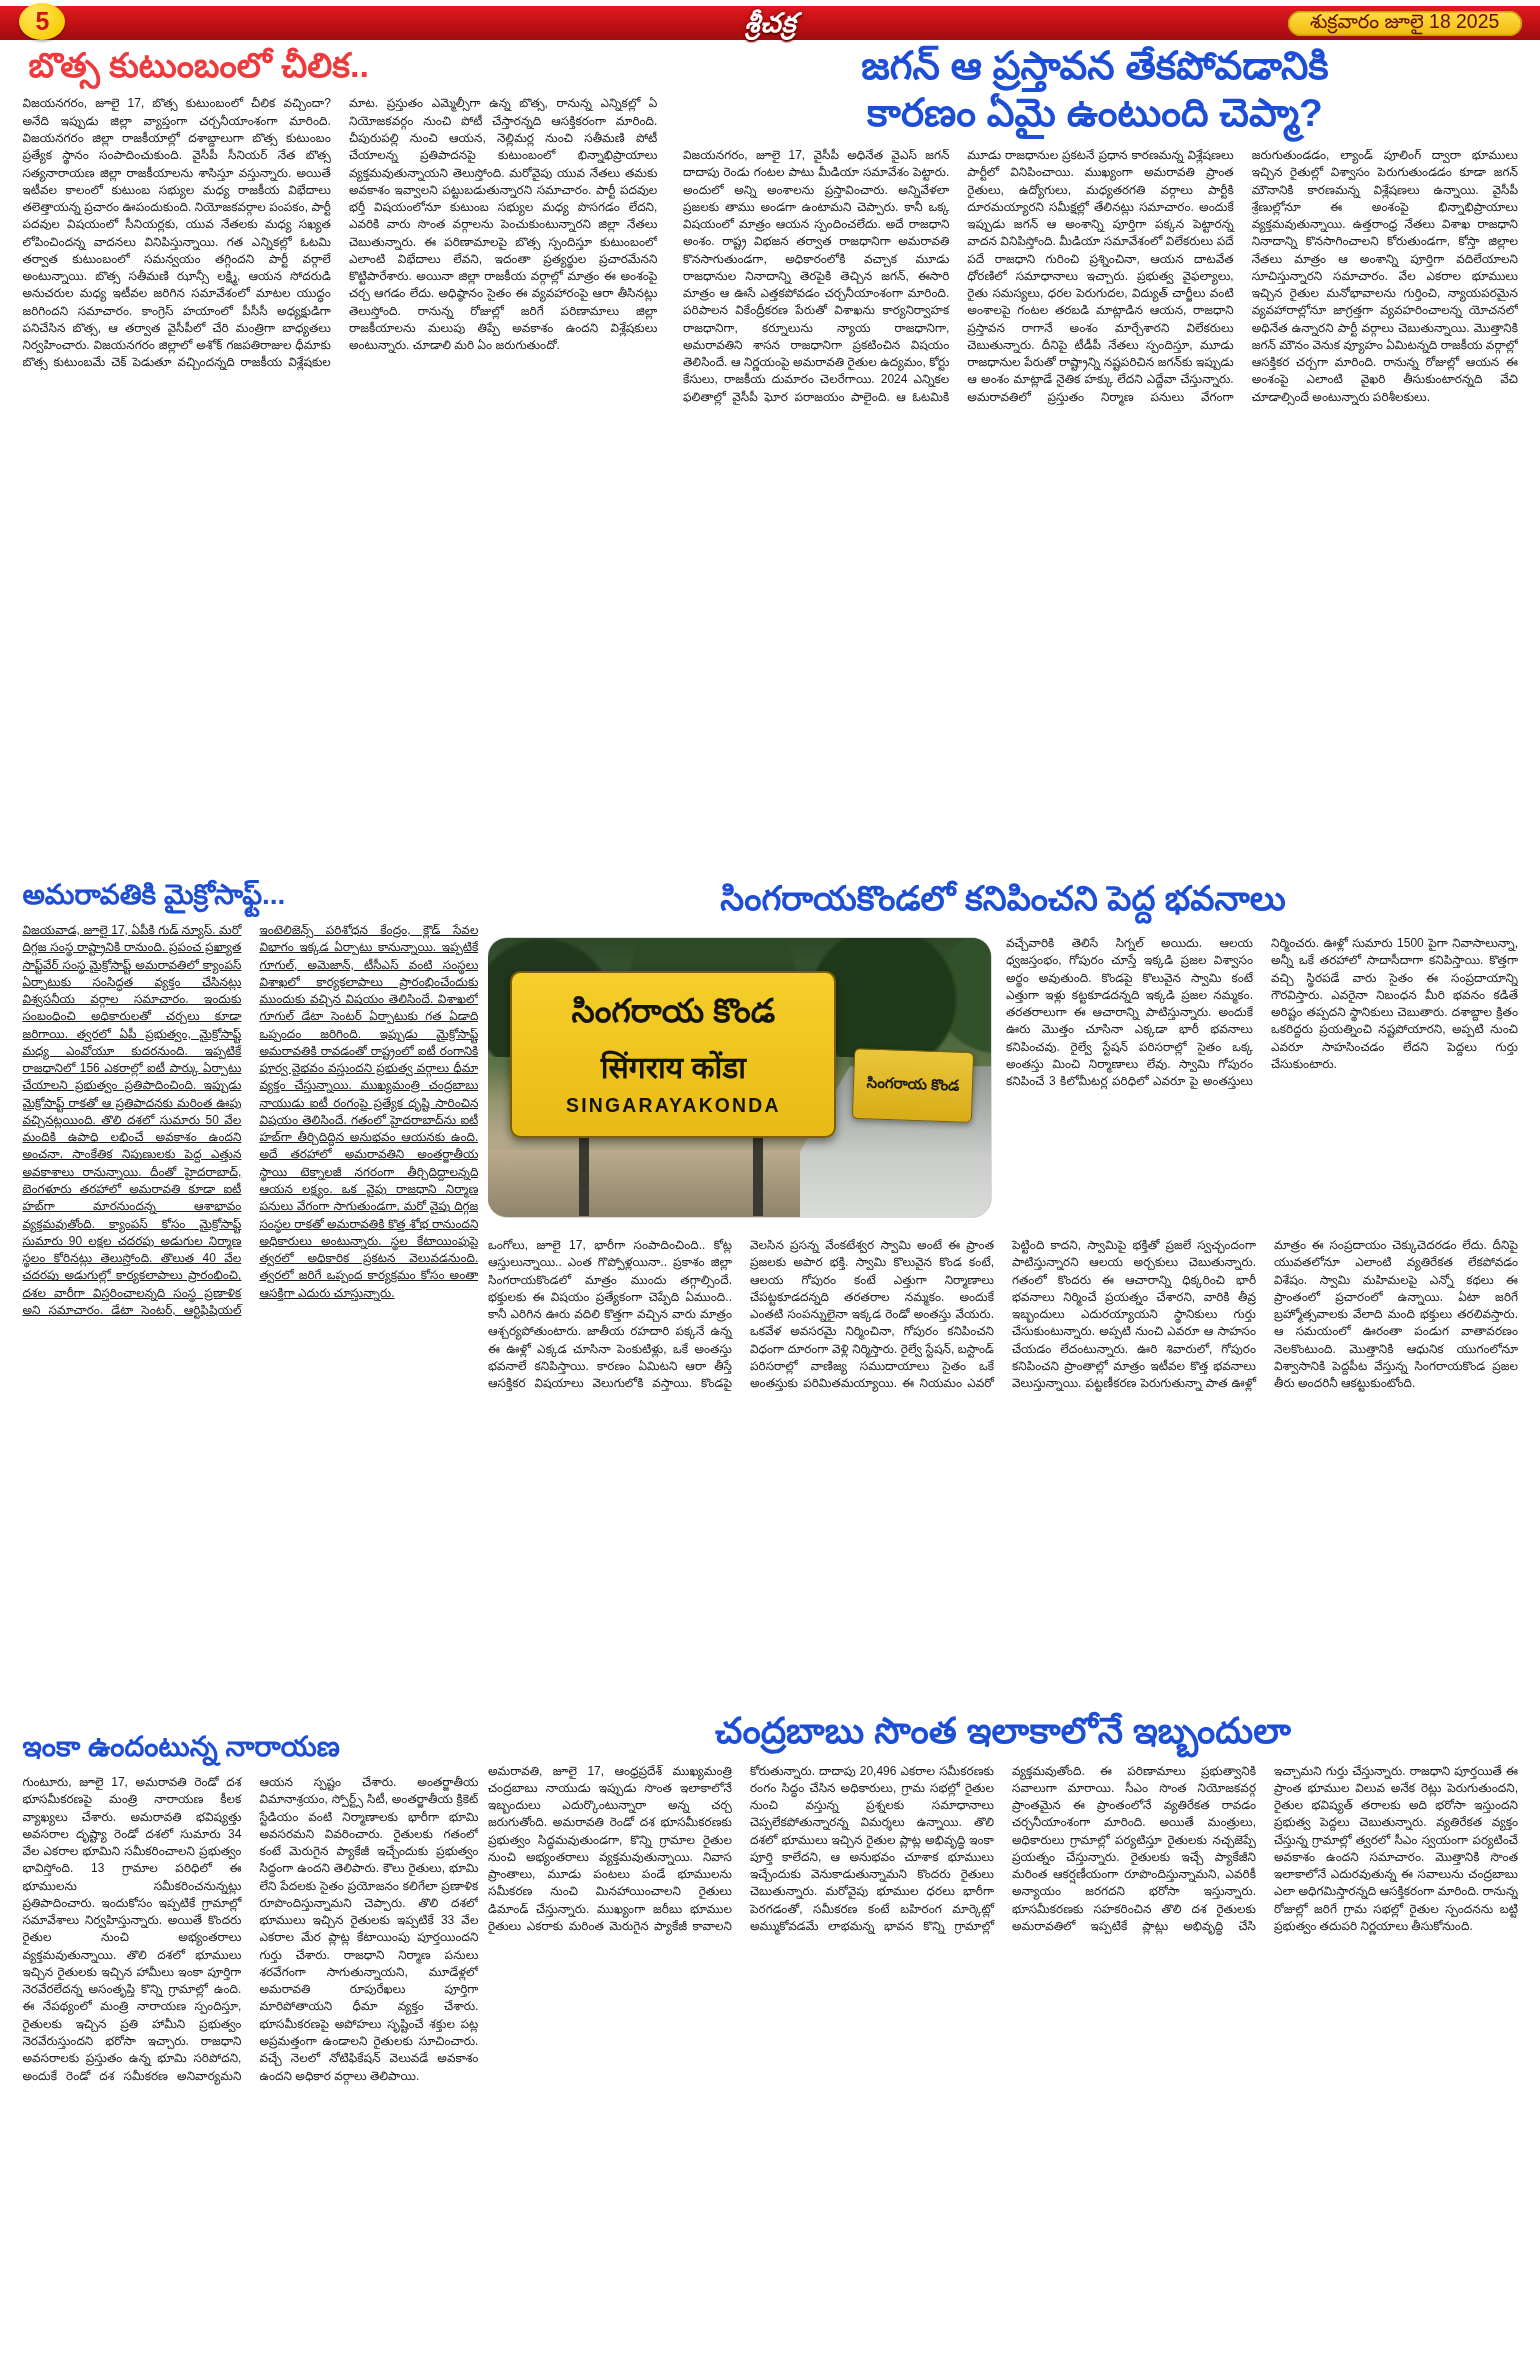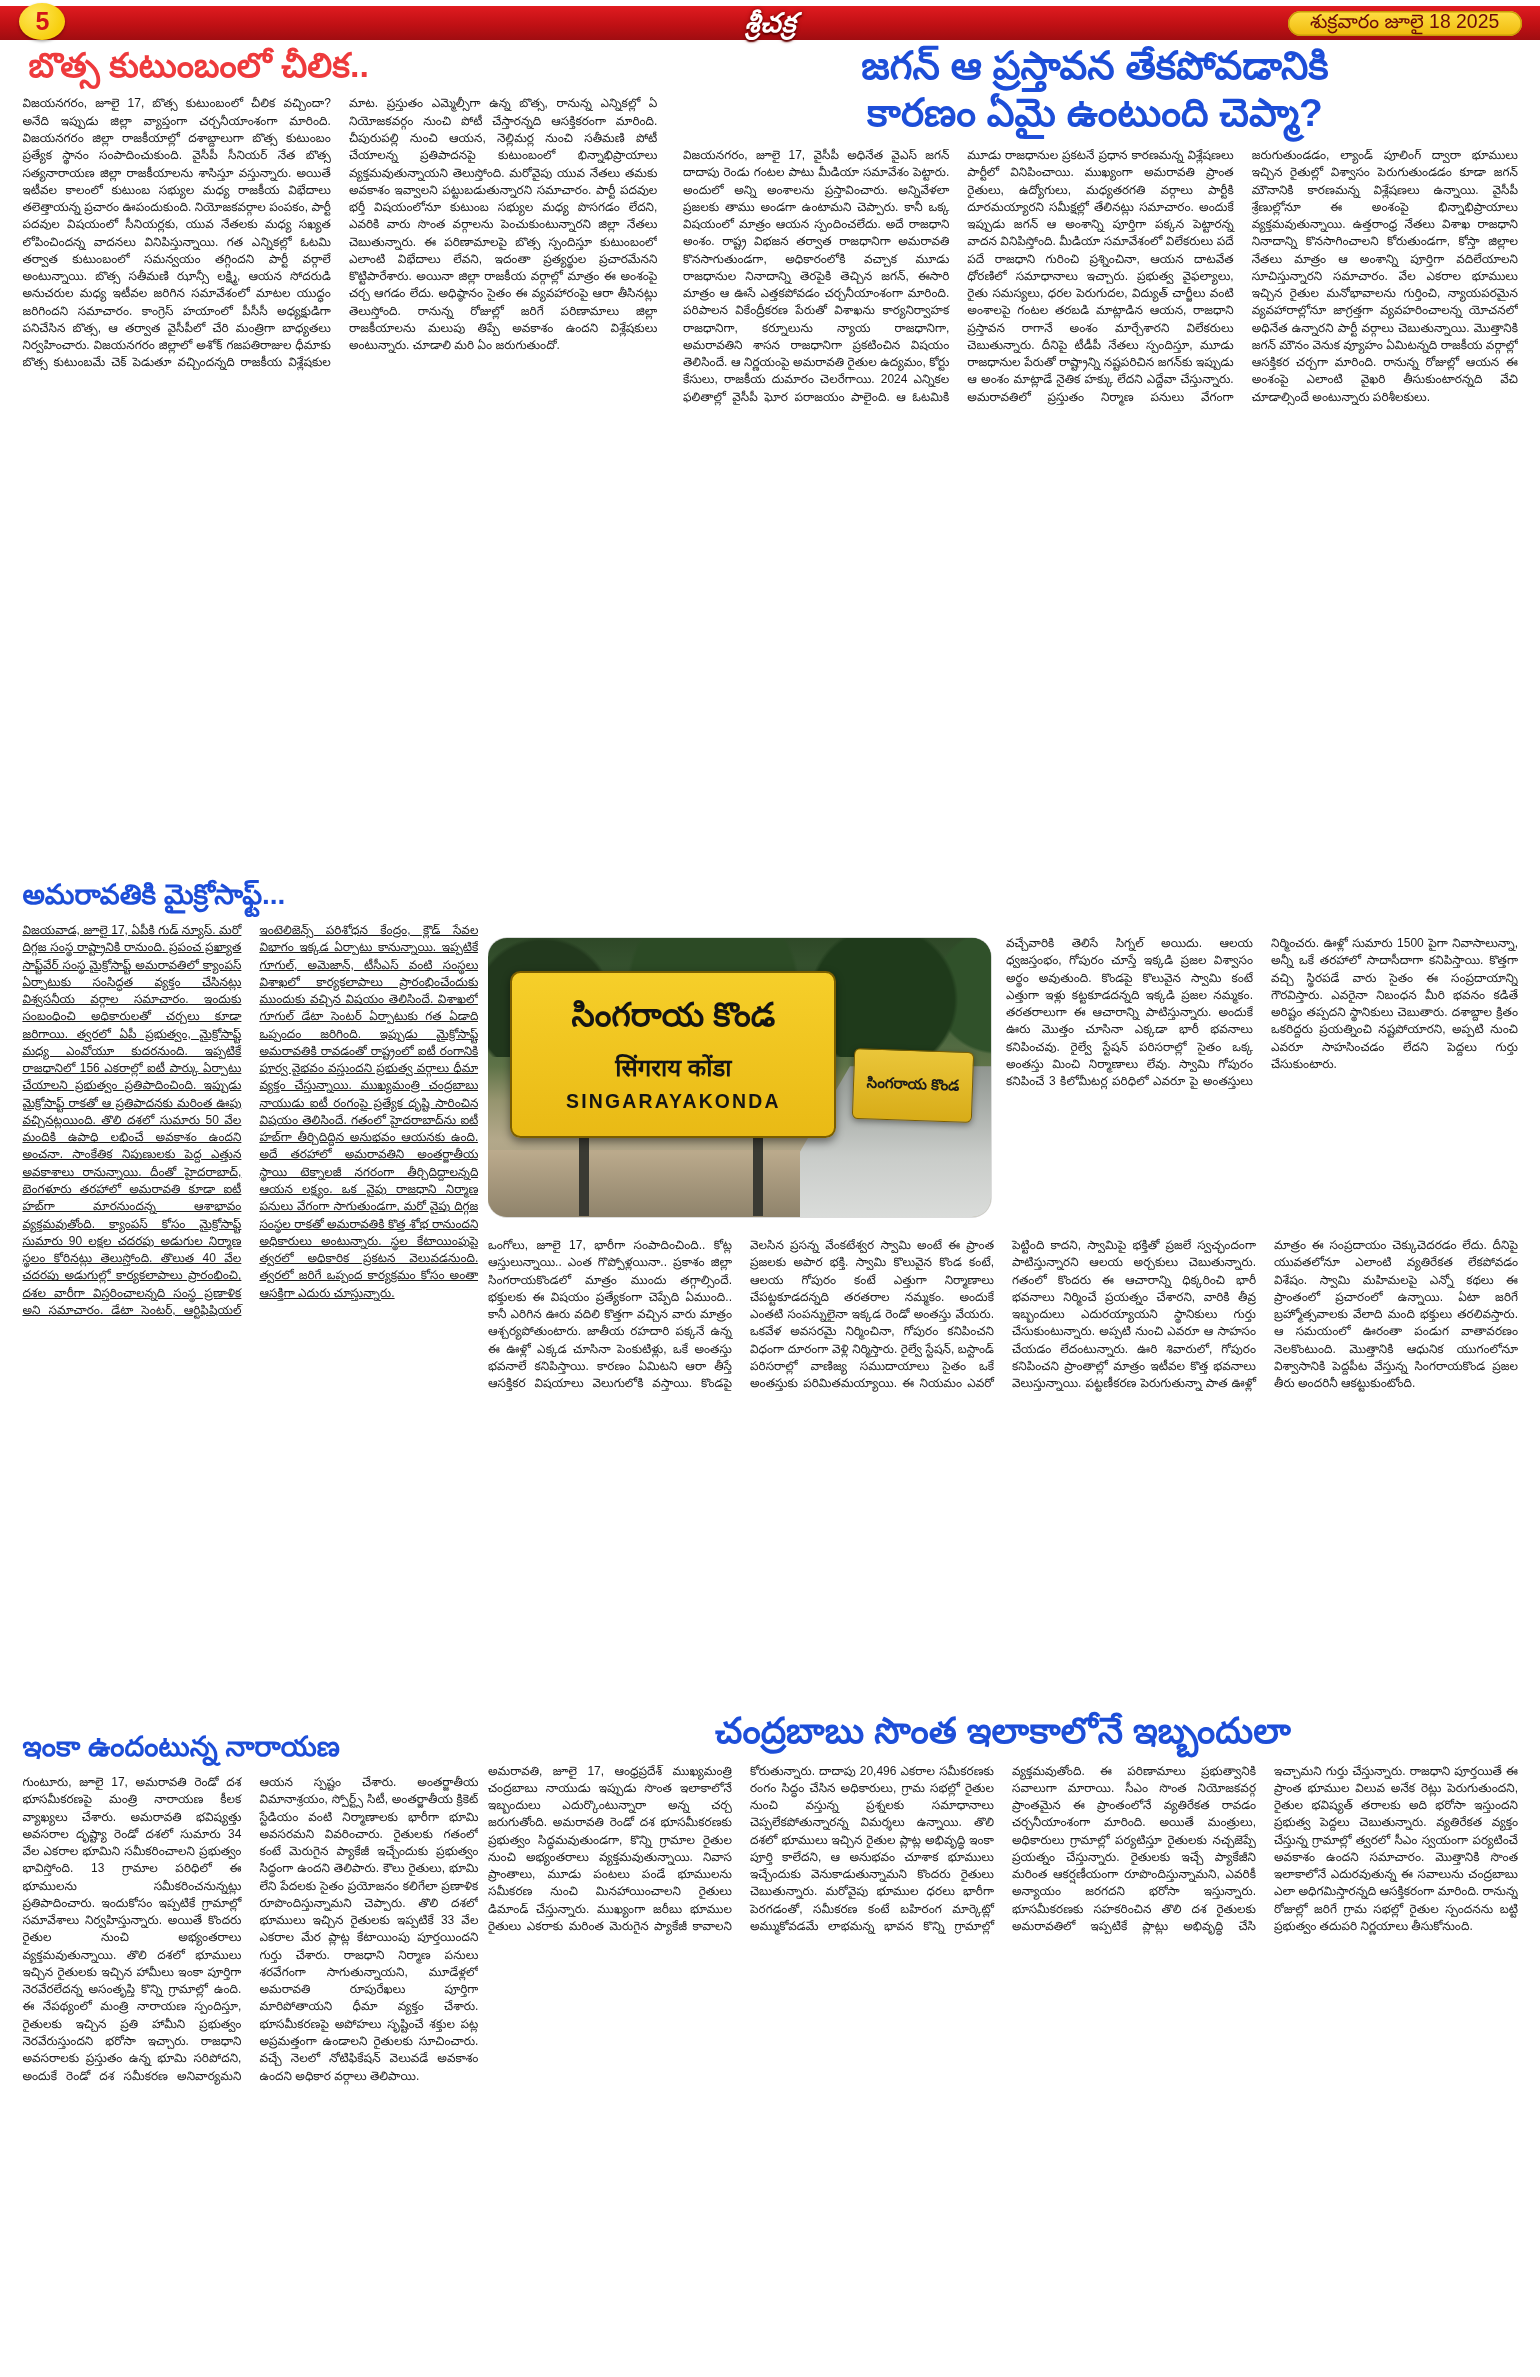--- a/index.html
+++ b/index.html
@@ -91,21 +91,21 @@
     background:linear-gradient(180deg,#bcab8d,#8f836b);
   }
   .board{
     position:absolute;left:22.4px;top:33px;width:322px;height:163px;
     background:linear-gradient(180deg,#f6cf2a,#e9ba15);
     border:2.2px solid #7a5d00;border-radius:10.4px;
     display:flex;flex-direction:column;align-items:center;justify-content:center;gap:7.5px;
     box-shadow:0 3.7px 9px rgba(0,0,0,.45);
   }
   .board .t1{font-size:33px;font-weight:bold;color:#141414;white-space:nowrap;}
-  .board .t2{font-size:24px;font-weight:bold;color:#141414;white-space:nowrap;}
+  .board .t2{font-size:30px;font-weight:bold;color:#141414;white-space:nowrap;}
   .board .t3{font-size:19.4px;font-weight:bold;letter-spacing:2.2px;color:#141414;white-space:nowrap;}
   .post{position:absolute;top:192px;width:10.4px;height:86px;background:#3a3a33;}
   .post.p1{left:91px;} .post.p2{left:265px;}
   .board-small{
     position:absolute;right:18px;top:112px;width:118px;height:69px;
     background:linear-gradient(180deg,#eac63a,#d8ac18);
     border:1.5px solid #7a5d00;border-radius:6px;transform:rotate(2deg);
     display:flex;align-items:center;justify-content:center;
     font-size:15px;font-weight:bold;color:#1a1a1a;box-shadow:0 2.2px 6px rgba(0,0,0,.4);
   }
@@ -131,20 +131,21 @@
   </h1>
   <div class="body-text cols-3">విజయనగరం, జూలై 17, వైసీపీ అధినేత వైఎస్ జగన్ దాదాపు రెండు గంటల పాటు మీడియా సమావేశం పెట్టారు. అందులో అన్ని అంశాలను ప్రస్తావించారు. అన్నివేళలా ప్రజలకు తాము అండగా ఉంటామని చెప్పారు. కానీ ఒక్క విషయంలో మాత్రం ఆయన స్పందించలేదు. అదే రాజధాని అంశం. రాష్ట్ర విభజన తర్వాత రాజధానిగా అమరావతి కొనసాగుతుండగా, అధికారంలోకి వచ్చాక మూడు రాజధానుల నినాదాన్ని తెరపైకి తెచ్చిన జగన్, ఈసారి మాత్రం ఆ ఊసే ఎత్తకపోవడం చర్చనీయాంశంగా మారింది. పరిపాలన వికేంద్రీకరణ పేరుతో విశాఖను కార్యనిర్వాహక రాజధానిగా, కర్నూలును న్యాయ రాజధానిగా, అమరావతిని శాసన రాజధానిగా ప్రకటించిన విషయం తెలిసిందే. ఆ నిర్ణయంపై అమరావతి రైతుల ఉద్యమం, కోర్టు కేసులు, రాజకీయ దుమారం చెలరేగాయి. 2024 ఎన్నికల ఫలితాల్లో వైసీపీ ఘోర పరాజయం పాలైంది. ఆ ఓటమికి మూడు రాజధానుల ప్రకటనే ప్రధాన కారణమన్న విశ్లేషణలు పార్టీలో వినిపించాయి. ముఖ్యంగా అమరావతి ప్రాంత రైతులు, ఉద్యోగులు, మధ్యతరగతి వర్గాలు పార్టీకి దూరమయ్యారని సమీక్షల్లో తేలినట్లు సమాచారం. అందుకే ఇప్పుడు జగన్ ఆ అంశాన్ని పూర్తిగా పక్కన పెట్టారన్న వాదన వినిపిస్తోంది. మీడియా సమావేశంలో విలేకరులు పదే పదే రాజధాని గురించి ప్రశ్నించినా, ఆయన దాటవేత ధోరణిలో సమాధానాలు ఇచ్చారు. ప్రభుత్వ వైఫల్యాలు, రైతు సమస్యలు, ధరల పెరుగుదల, విద్యుత్ చార్జీలు వంటి అంశాలపై గంటల తరబడి మాట్లాడిన ఆయన, రాజధాని ప్రస్తావన రాగానే అంశం మార్చేశారని విలేకరులు చెబుతున్నారు. దీనిపై టీడీపీ నేతలు స్పందిస్తూ, మూడు రాజధానుల పేరుతో రాష్ట్రాన్ని నష్టపరిచిన జగన్‌కు ఇప్పుడు ఆ అంశం మాట్లాడే నైతిక హక్కు లేదని ఎద్దేవా చేస్తున్నారు. అమరావతిలో ప్రస్తుతం నిర్మాణ పనులు వేగంగా జరుగుతుండడం, ల్యాండ్ పూలింగ్ ద్వారా భూములు ఇచ్చిన రైతుల్లో విశ్వాసం పెరుగుతుండడం కూడా జగన్ మౌనానికి కారణమన్న విశ్లేషణలు ఉన్నాయి. వైసీపీ శ్రేణుల్లోనూ ఈ అంశంపై భిన్నాభిప్రాయాలు వ్యక్తమవుతున్నాయి. ఉత్తరాంధ్ర నేతలు విశాఖ రాజధాని నినాదాన్ని కొనసాగించాలని కోరుతుండగా, కోస్తా జిల్లాల నేతలు మాత్రం ఆ అంశాన్ని పూర్తిగా వదిలేయాలని సూచిస్తున్నారని సమాచారం. వేల ఎకరాల భూములు ఇచ్చిన రైతుల మనోభావాలను గుర్తించి, న్యాయపరమైన వ్యవహారాల్లోనూ జాగ్రత్తగా వ్యవహరించాలన్న యోచనలో అధినేత ఉన్నారని పార్టీ వర్గాలు చెబుతున్నాయి. మొత్తానికి జగన్ మౌనం వెనుక వ్యూహం ఏమిటన్నది రాజకీయ వర్గాల్లో ఆసక్తికర చర్చగా మారింది. రానున్న రోజుల్లో ఆయన ఈ అంశంపై ఎలాంటి వైఖరి తీసుకుంటారన్నది వేచి చూడాల్సిందే అంటున్నారు పరిశీలకులు.</div>
 </div>
 
 <div class="article" id="a-microsoft">
   <h1 class="hl-blue">అమరావతికి మైక్రోసాఫ్ట్...</h1>
   <div class="body-text cols-2">విజయవాడ, జూలై 17, ఏపీకి గుడ్ న్యూస్. మరో దిగ్గజ సంస్థ రాష్ట్రానికి రానుంది. ప్రపంచ ప్రఖ్యాత సాఫ్ట్‌వేర్ సంస్థ మైక్రోసాఫ్ట్ అమరావతిలో క్యాంపస్ ఏర్పాటుకు సంసిద్ధత వ్యక్తం చేసినట్లు విశ్వసనీయ వర్గాల సమాచారం. ఇందుకు సంబంధించి అధికారులతో చర్చలు కూడా జరిగాయి. త్వరలో ఏపీ ప్రభుత్వం, మైక్రోసాఫ్ట్ మధ్య ఎంవోయూ కుదరనుంది. ఇప్పటికే రాజధానిలో 156 ఎకరాల్లో ఐటీ పార్కు ఏర్పాటు చేయాలని ప్రభుత్వం ప్రతిపాదించింది. ఇప్పుడు మైక్రోసాఫ్ట్ రాకతో ఆ ప్రతిపాదనకు మరింత ఊపు వచ్చినట్లయింది. తొలి దశలో సుమారు 50 వేల మందికి ఉపాధి లభించే అవకాశం ఉందని అంచనా. సాంకేతిక నిపుణులకు పెద్ద ఎత్తున అవకాశాలు రానున్నాయి. దీంతో హైదరాబాద్, బెంగళూరు తరహాలో అమరావతి కూడా ఐటీ హబ్‌గా మారనుందన్న ఆశాభావం వ్యక్తమవుతోంది. క్యాంపస్ కోసం మైక్రోసాఫ్ట్ సుమారు 90 లక్షల చదరపు అడుగుల నిర్మాణ స్థలం కోరినట్లు తెలుస్తోంది. తొలుత 40 వేల చదరపు అడుగుల్లో కార్యకలాపాలు ప్రారంభించి, దశల వారీగా విస్తరించాలన్నది సంస్థ ప్రణాళిక అని సమాచారం. డేటా సెంటర్, ఆర్టిఫిషియల్ ఇంటెలిజెన్స్ పరిశోధన కేంద్రం, క్లౌడ్ సేవల విభాగం ఇక్కడ ఏర్పాటు కానున్నాయి. ఇప్పటికే గూగుల్, అమెజాన్, టీసీఎస్ వంటి సంస్థలు విశాఖలో కార్యకలాపాలు ప్రారంభించేందుకు ముందుకు వచ్చిన విషయం తెలిసిందే. విశాఖలో గూగుల్ డేటా సెంటర్ ఏర్పాటుకు గత ఏడాది ఒప్పందం జరిగింది. ఇప్పుడు మైక్రోసాఫ్ట్ అమరావతికి రావడంతో రాష్ట్రంలో ఐటీ రంగానికి పూర్వ వైభవం వస్తుందని ప్రభుత్వ వర్గాలు ధీమా వ్యక్తం చేస్తున్నాయి. ముఖ్యమంత్రి చంద్రబాబు నాయుడు ఐటీ రంగంపై ప్రత్యేక దృష్టి సారించిన విషయం తెలిసిందే. గతంలో హైదరాబాద్‌ను ఐటీ హబ్‌గా తీర్చిదిద్దిన అనుభవం ఆయనకు ఉంది. అదే తరహాలో అమరావతిని అంతర్జాతీయ స్థాయి టెక్నాలజీ నగరంగా తీర్చిదిద్దాలన్నది ఆయన లక్ష్యం. ఒక వైపు రాజధాని నిర్మాణ పనులు వేగంగా సాగుతుండగా, మరో వైపు దిగ్గజ సంస్థల రాకతో అమరావతికి కొత్త శోభ రానుందని అధికారులు అంటున్నారు. స్థల కేటాయింపుపై త్వరలో అధికారిక ప్రకటన వెలువడనుంది. త్వరలో జరిగే ఒప్పంద కార్యక్రమం కోసం అంతా ఆసక్తిగా ఎదురు చూస్తున్నారు.</div>
 </div>
 
 <div class="article" id="a-singa">
+  <h1 class="hl-blue">సింగరాయకొండలో కనిపించని పెద్ద భవనాలు</h1>
 
   <div class="photo">
     <div class="foliage"></div>
     <div class="tracks"></div>
     <div class="platform"></div>
     <div class="post p1"></div>
     <div class="post p2"></div>
     <div class="board">
       <div class="t1">సింగరాయ కొండ</div>
       <div class="t2">सिंगराय कोंडा</div>

